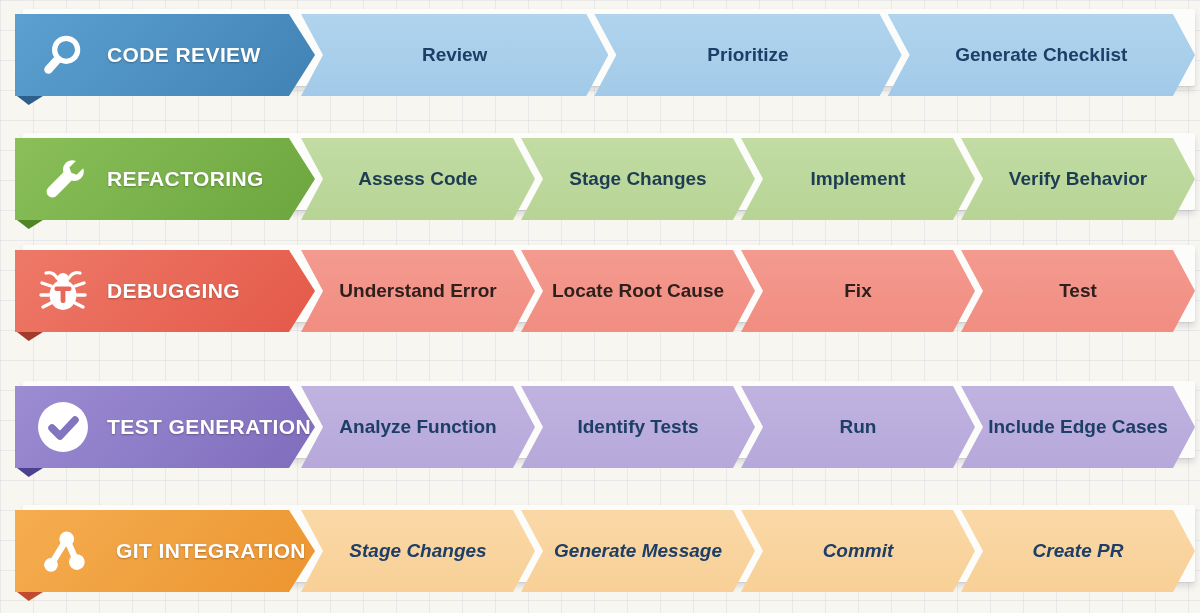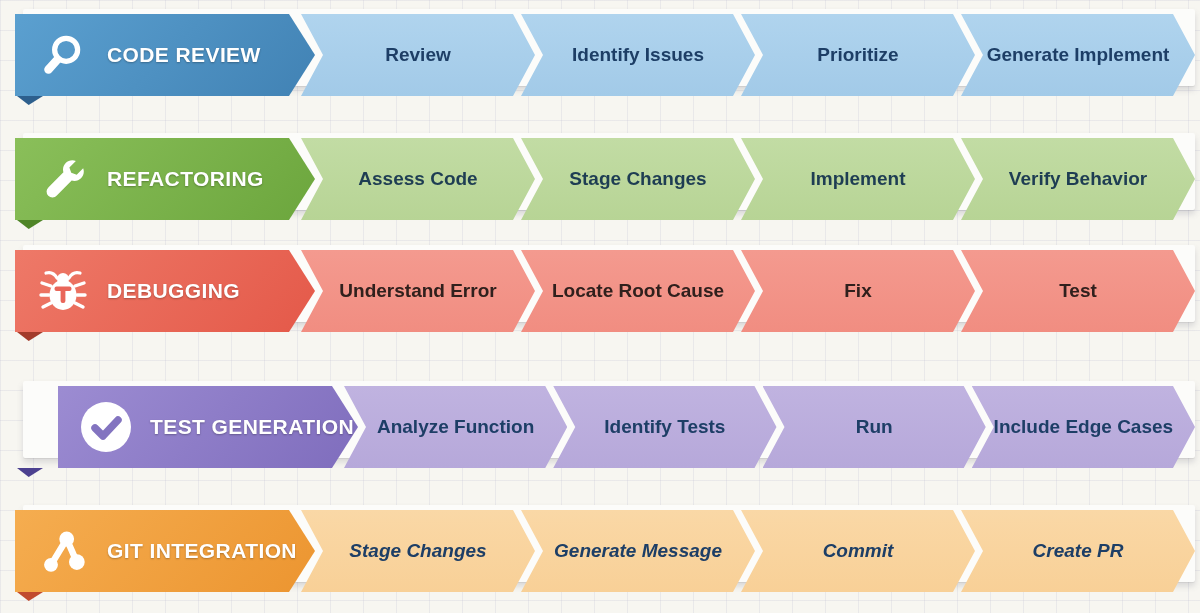--- a/index.html
+++ b/index.html
@@ -42,46 +42,45 @@
   
   .row-1 .header{background:linear-gradient(135deg,#5ba0d0,#4182b4);}
   .row-1 .step{background:linear-gradient(180deg,#b0d4ee,#a2cae8);color:#1d3e66;}
   .row-1 .fold{background:#2d5f8d;}
   .row-2 .header{background:linear-gradient(135deg,#8abf5a,#6ca63d);}
   .row-2 .step{background:linear-gradient(180deg,#c2dca4,#b7d495);color:#1e3d53;}
   .row-2 .fold{background:#4f8527;}
   .row-3 .header{background:linear-gradient(135deg,#ee7968,#e45949);}
   .row-3 .step{background:linear-gradient(180deg,#f49a8f,#f18d81);color:#30201d;}
   .row-3 .fold{background:#a33b2b;}
-  .row-4 .header{background:linear-gradient(135deg,#9c8cd2,#7f6dbd);margin-left:43px;}
+  .row-4 .header{background:linear-gradient(135deg,#9c8cd2,#7f6dbd);}
   .row-4 .step{background:linear-gradient(180deg,#c0b3e0,#b6a8da);color:#1d3e66;}
   .row-4 .fold{background:#4c4190;}
-  .row-5 .header{background:linear-gradient(135deg,#f5ad50,#ec9530);}
+  .row-5 .header{background:linear-gradient(135deg,#f5ad50,#ec9530);gap:9px;}
   .row-5 .step{background:linear-gradient(180deg,#fad8a6,#f8d097);color:#1d3e66;font-style:italic;}
   .row-5 .fold{background:#c14b2e;}
 </style>
 </head>
 <body>
 
 <div class="row row-1">
   <div class="backplate"></div>
   <div class="bar">
     <div class="header">
       <span class="hdr-icon">
         <svg width="46" height="46" viewBox="0 0 44 44">
           <circle cx="25" cy="17" r="11" fill="none" stroke="#ffffff" stroke-width="5"></circle>
           <line x1="16.5" y1="26.5" x2="8" y2="36" stroke="#ffffff" stroke-width="8" stroke-linecap="round"></line>
         </svg>
       </span>
       <span class="hdr-label">CODE REVIEW</span>
     </div>
     <div class="step">Review</div>
-    <div class="step">Identify Issues</div>
     <div class="step">Prioritize</div>
-    <div class="step">Generate Implement</div>
+    <div class="step">Generate Checklist</div>
   </div>
   <div class="fold"></div>
 </div>
 
 <div class="row row-2">
   <div class="backplate"></div>
   <div class="bar">
     <div class="header">
       <span class="hdr-icon">
         <svg width="46" height="46" viewBox="0 0 44 44">

